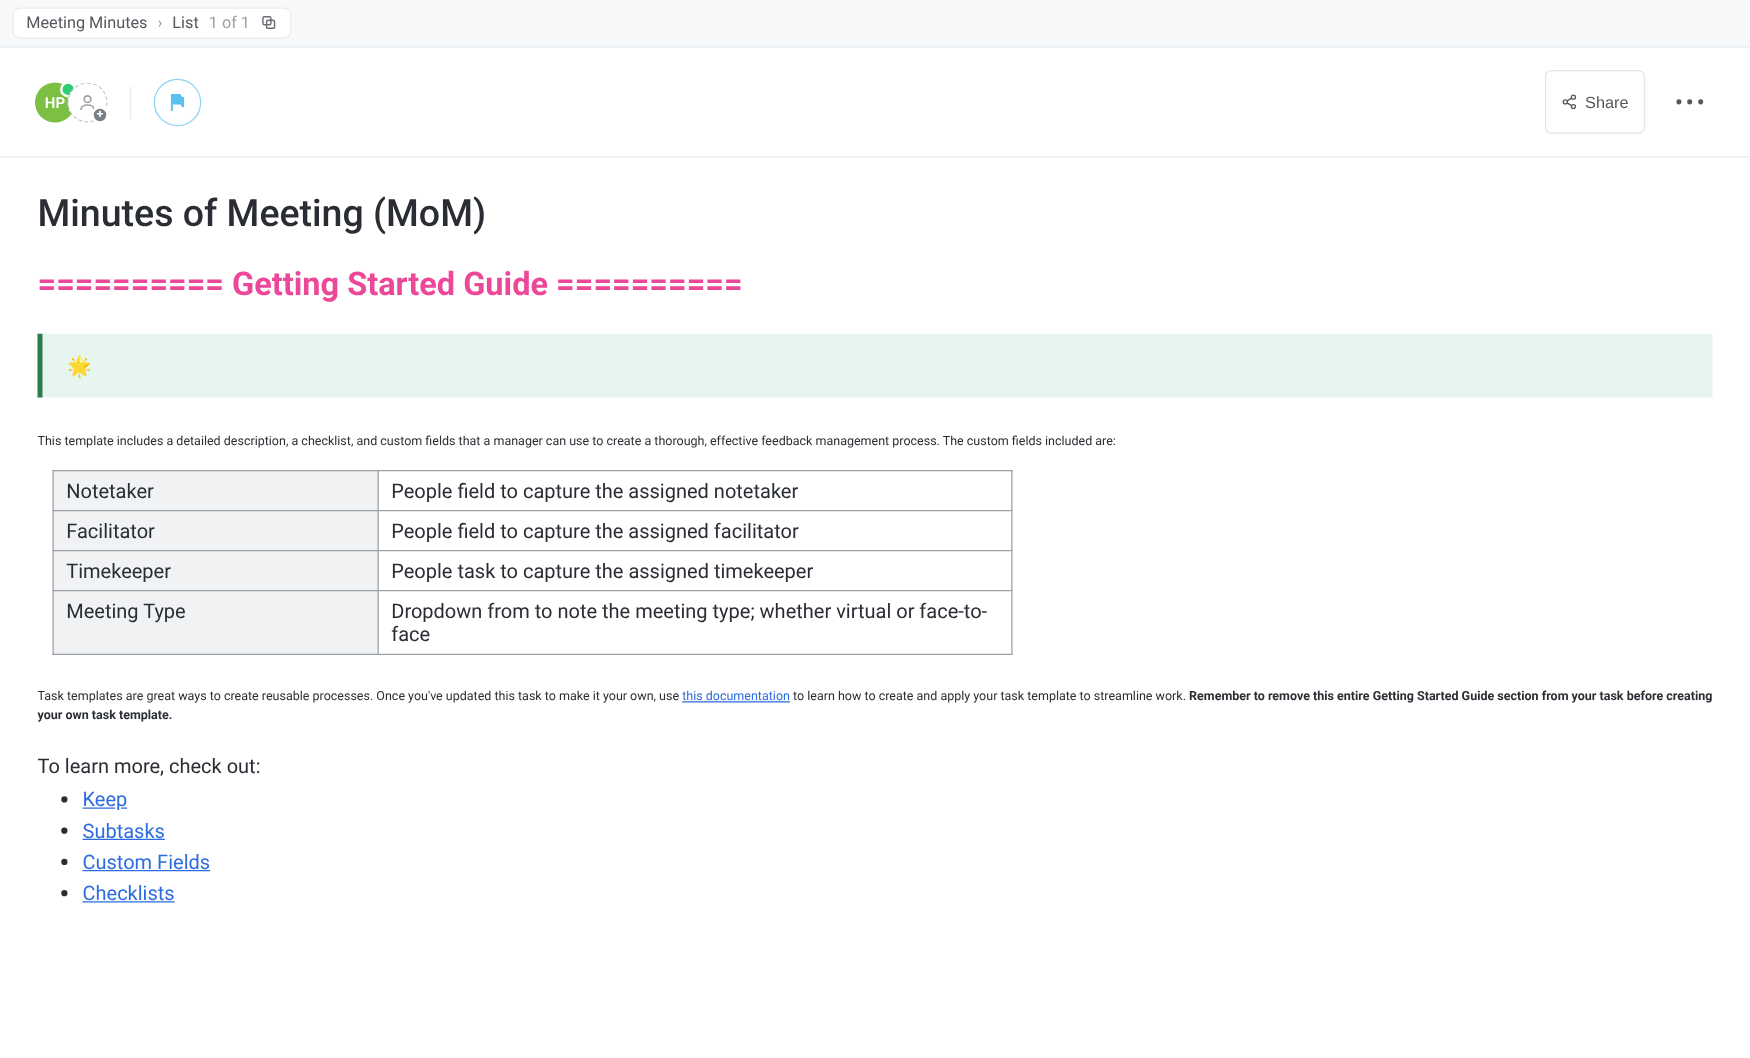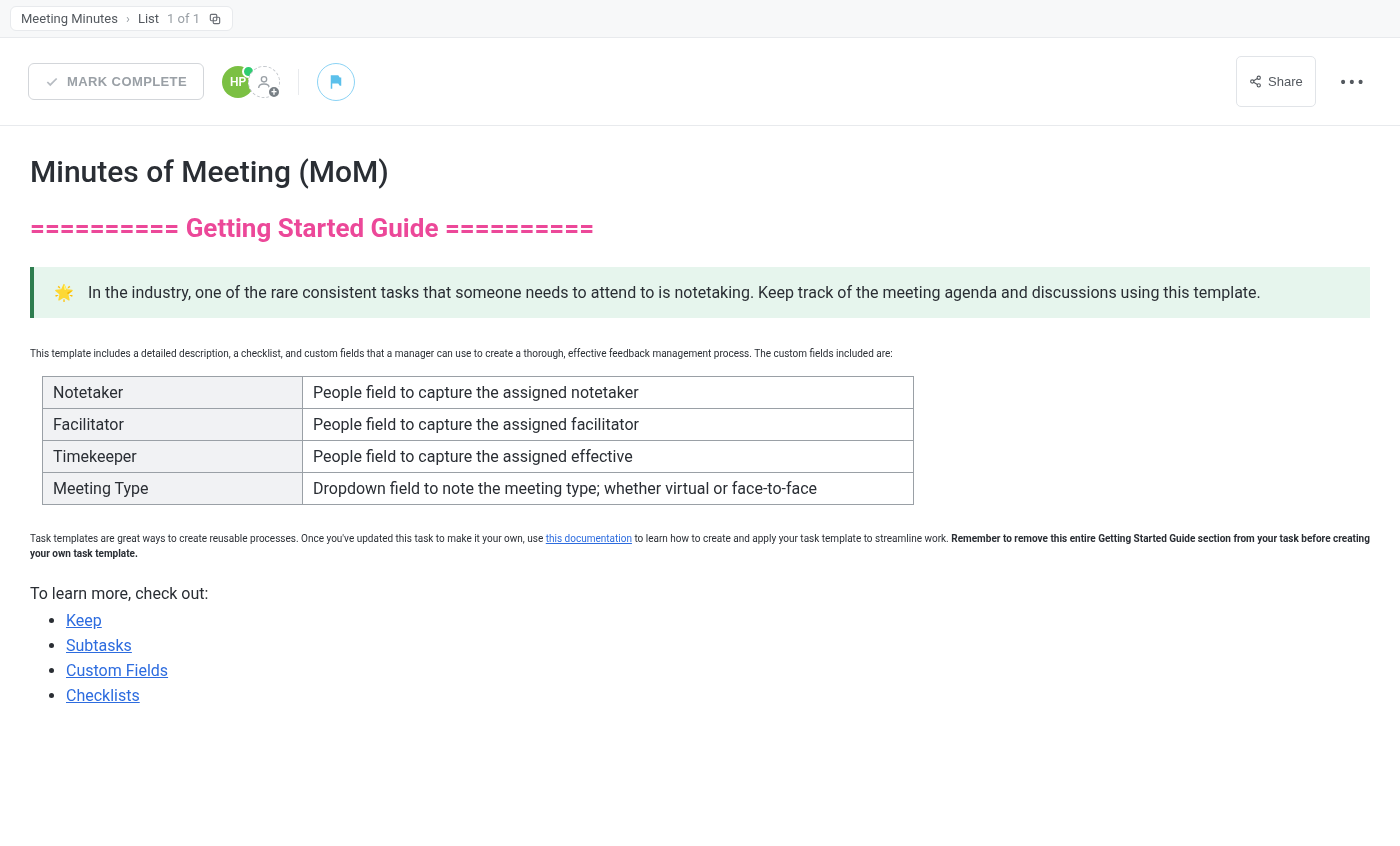--- a/index.html
+++ b/index.html
@@ -12,21 +12,20 @@
   
   .topbar {
     background: #f7f8f9;
     border-bottom: 1px solid #e8eaed;
     padding: 6px 10px;
     display: flex;
     align-items: center;
   }
   .breadcrumb {
     display: inline-flex;
-    align-items: center;
     background: #fff;
     border: 1px solid #e8eaed;
     border-radius: 6px;
     padding: 4px 10px;
     font-size: 13px;
     color: #54595f;
     gap: 8px;
   }
   .breadcrumb .chev { color: #9aa0a6; }
   .breadcrumb .muted { color: #9aa0a6; }
@@ -112,21 +111,21 @@
     color:#2a2e34;
     display:flex;
     gap:14px;
     margin-bottom:28px;
   }
   .callout .emoji { flex-shrink:0; }
   p.body { font-size:10px; line-height:1.55; margin-bottom:6px; color:#2a2e34; }
   table.fields {
     border-collapse: collapse;
     margin: 14px 0 26px 12px;
-    width: 872px;
+    width: 768px;
   }
   table.fields td {
     border:1px solid #9aa0a6;
     padding:6px 10px;
     font-size:16px;
     vertical-align: top;
   }
   table.fields td.key { background:#f1f2f4; width:260px; }
   a.doc-link { color:#2d6cdf; text-decoration:underline; }
   strong.bold { font-weight:700; }
@@ -147,26 +146,20 @@
     <span class="copy-icon">
       <svg width="14" height="14" viewBox="0 0 24 24" fill="none" stroke="currentColor" stroke-width="2">
           <rect x="9" y="9" width="11" height="11" rx="2"></rect>
           <rect x="4" y="4" width="11" height="11" rx="2"></rect>
         </svg>
     </span>
   </div>
 </div>
 
 <div class="actionbar">
-  <button class="mark-complete">
-    <svg viewBox="0 0 24 24" fill="none" stroke="#b7bcc2" stroke-width="3">
-        <polyline points="4 12 9 17 20 6"></polyline>
-      </svg>
-    <span>MARK COMPLETE</span>
-  </button>
 
   <div class="assignees">
     <div class="avatar hp">
       <span>HP</span>
     </div>
     <div class="avatar add">
       <svg viewBox="0 0 24 24" fill="none" stroke="#9aa0a6" stroke-width="2">
           <circle cx="12" cy="8" r="4"></circle>
           <path d="M4 21c0-4 4-6 8-6s8 2 8 6"></path>
         </svg>
@@ -197,42 +190,41 @@
   <div class="more-btn">•••</div>
 </div>
 
 <div class="content">
   <h1 class="page-title">Minutes of Meeting (MoM)</h1>
 
   <h2 class="guide-title">========== Getting Started Guide ==========</h2>
 
   <div class="callout">
     <span class="emoji">🌟</span>
-    <span>In the industry, one of the rare consistent tasks that someone needs to attend to is notetaking. Keep track of the meeting agenda and discussions using this template.</span>
   </div>
 
   <p class="body">This template includes a detailed description, a checklist, and custom fields that a manager can use to create a thorough, effective feedback management process. The custom fields included are:</p>
 
   <table class="fields">
     <tbody>
         <tr>
       <td class="key">Notetaker</td>
       <td>People field to capture the assigned notetaker</td>
     </tr>
     <tr>
       <td class="key">Facilitator</td>
       <td>People field to capture the assigned facilitator</td>
     </tr>
     <tr>
       <td class="key">Timekeeper</td>
-      <td>People field to capture the assigned effective</td>
+      <td>People task to capture the assigned timekeeper</td>
     </tr>
     <tr>
       <td class="key">Meeting Type</td>
-      <td>Dropdown field to note the meeting type; whether virtual or face-to-face</td>
+      <td>Dropdown from to note the meeting type; whether virtual or face-to-face</td>
     </tr>
   </tbody>
     </table>
 
   <p class="body">
     <span>Task templates are great ways to create reusable processes. Once you've updated this task to make it your own, use </span><a href="#" class="doc-link">this documentation</a><span> to learn how to create and apply your task template to streamline work. </span><strong class="bold">Remember to remove this entire Getting Started Guide section from your task before creating your own task template.</strong>
   </p>
 
   <p class="learn">To learn more, check out:</p>
   <ul class="links">

